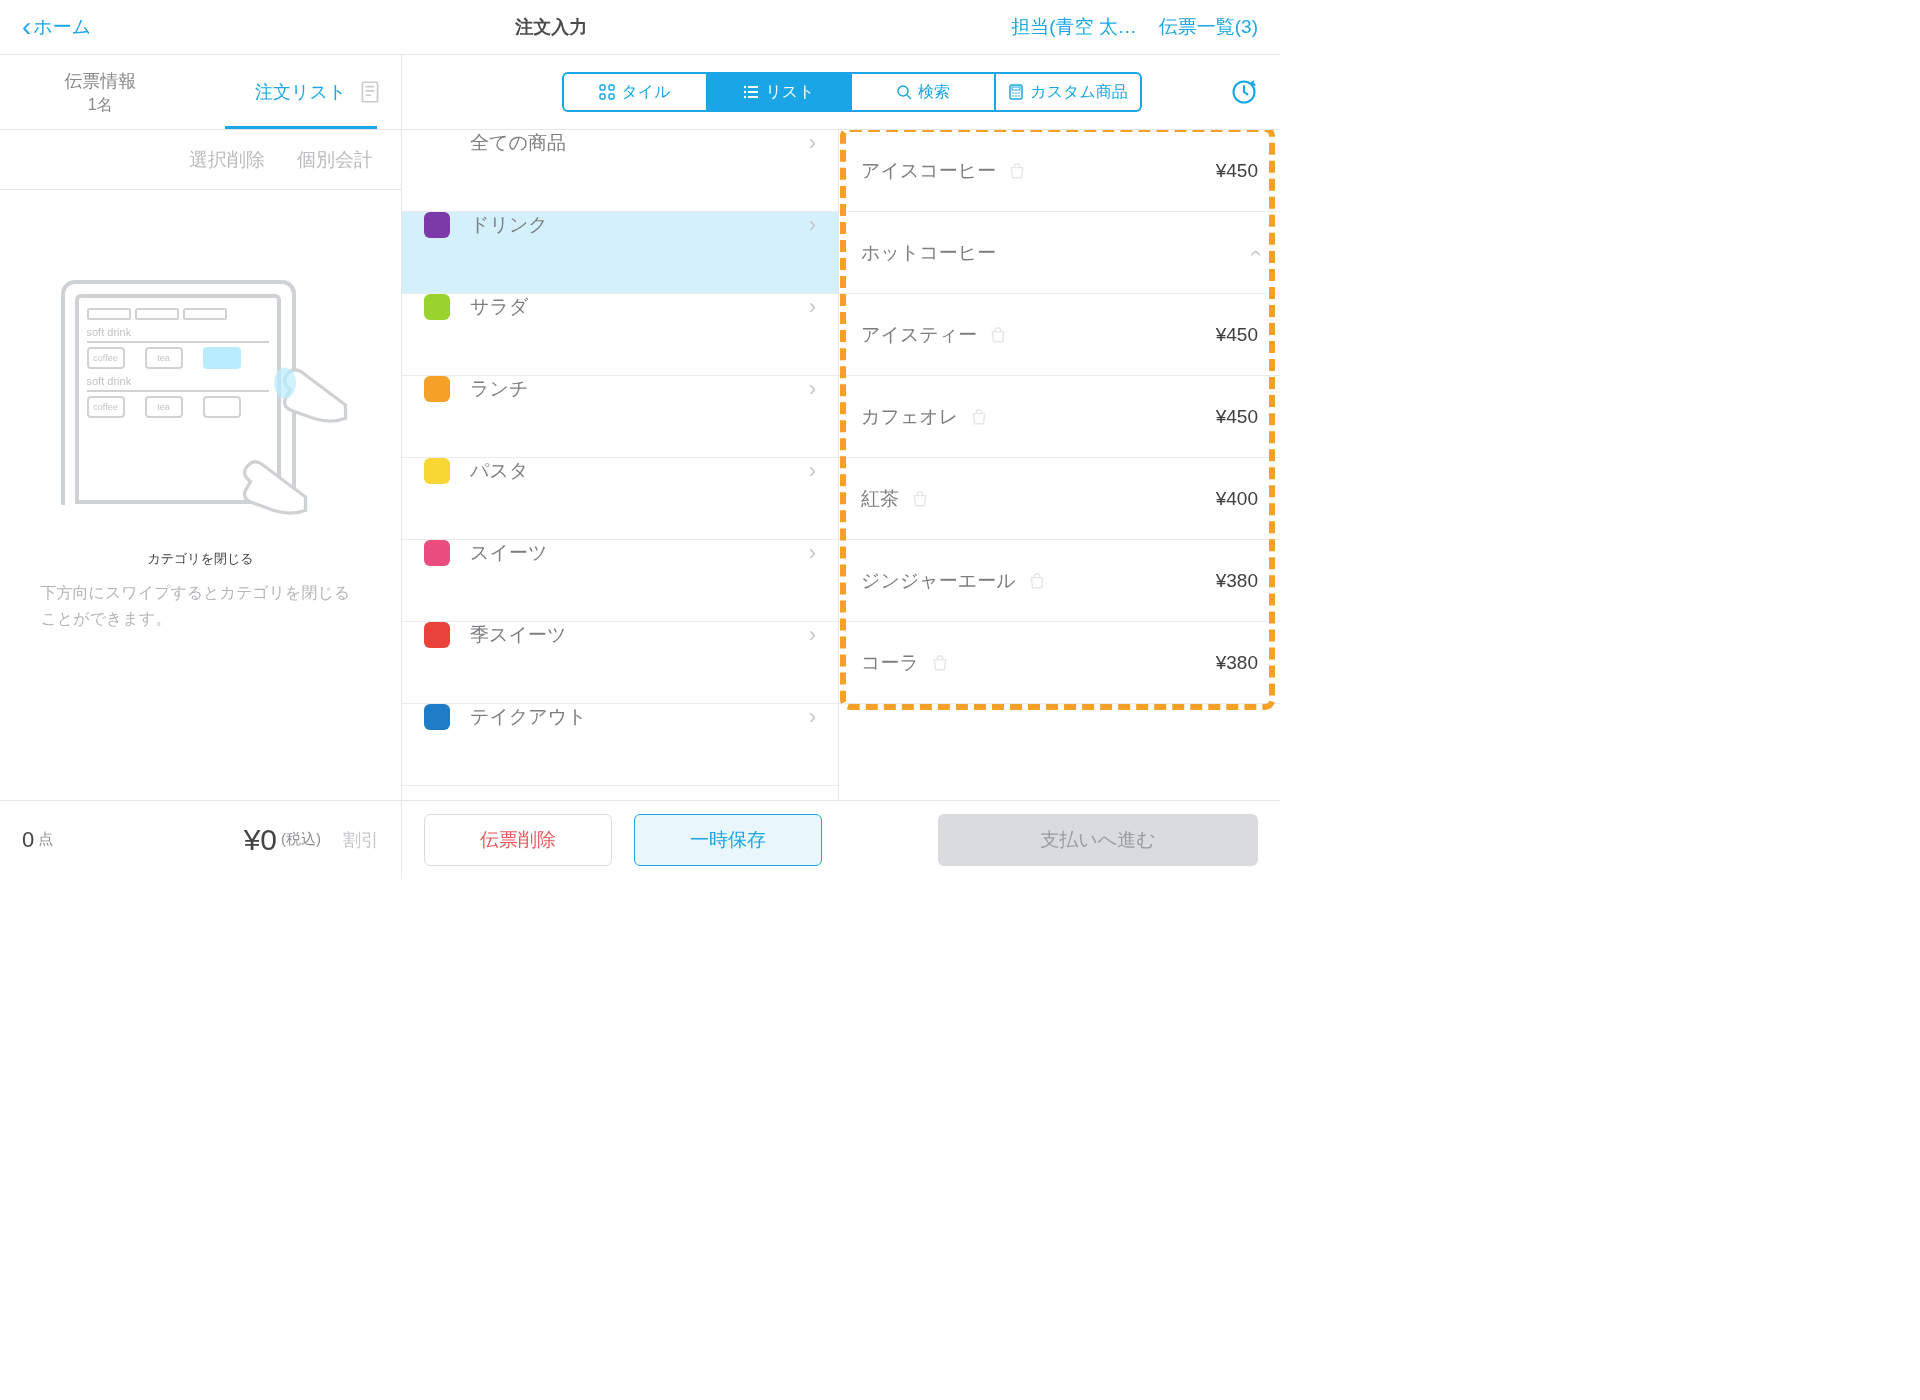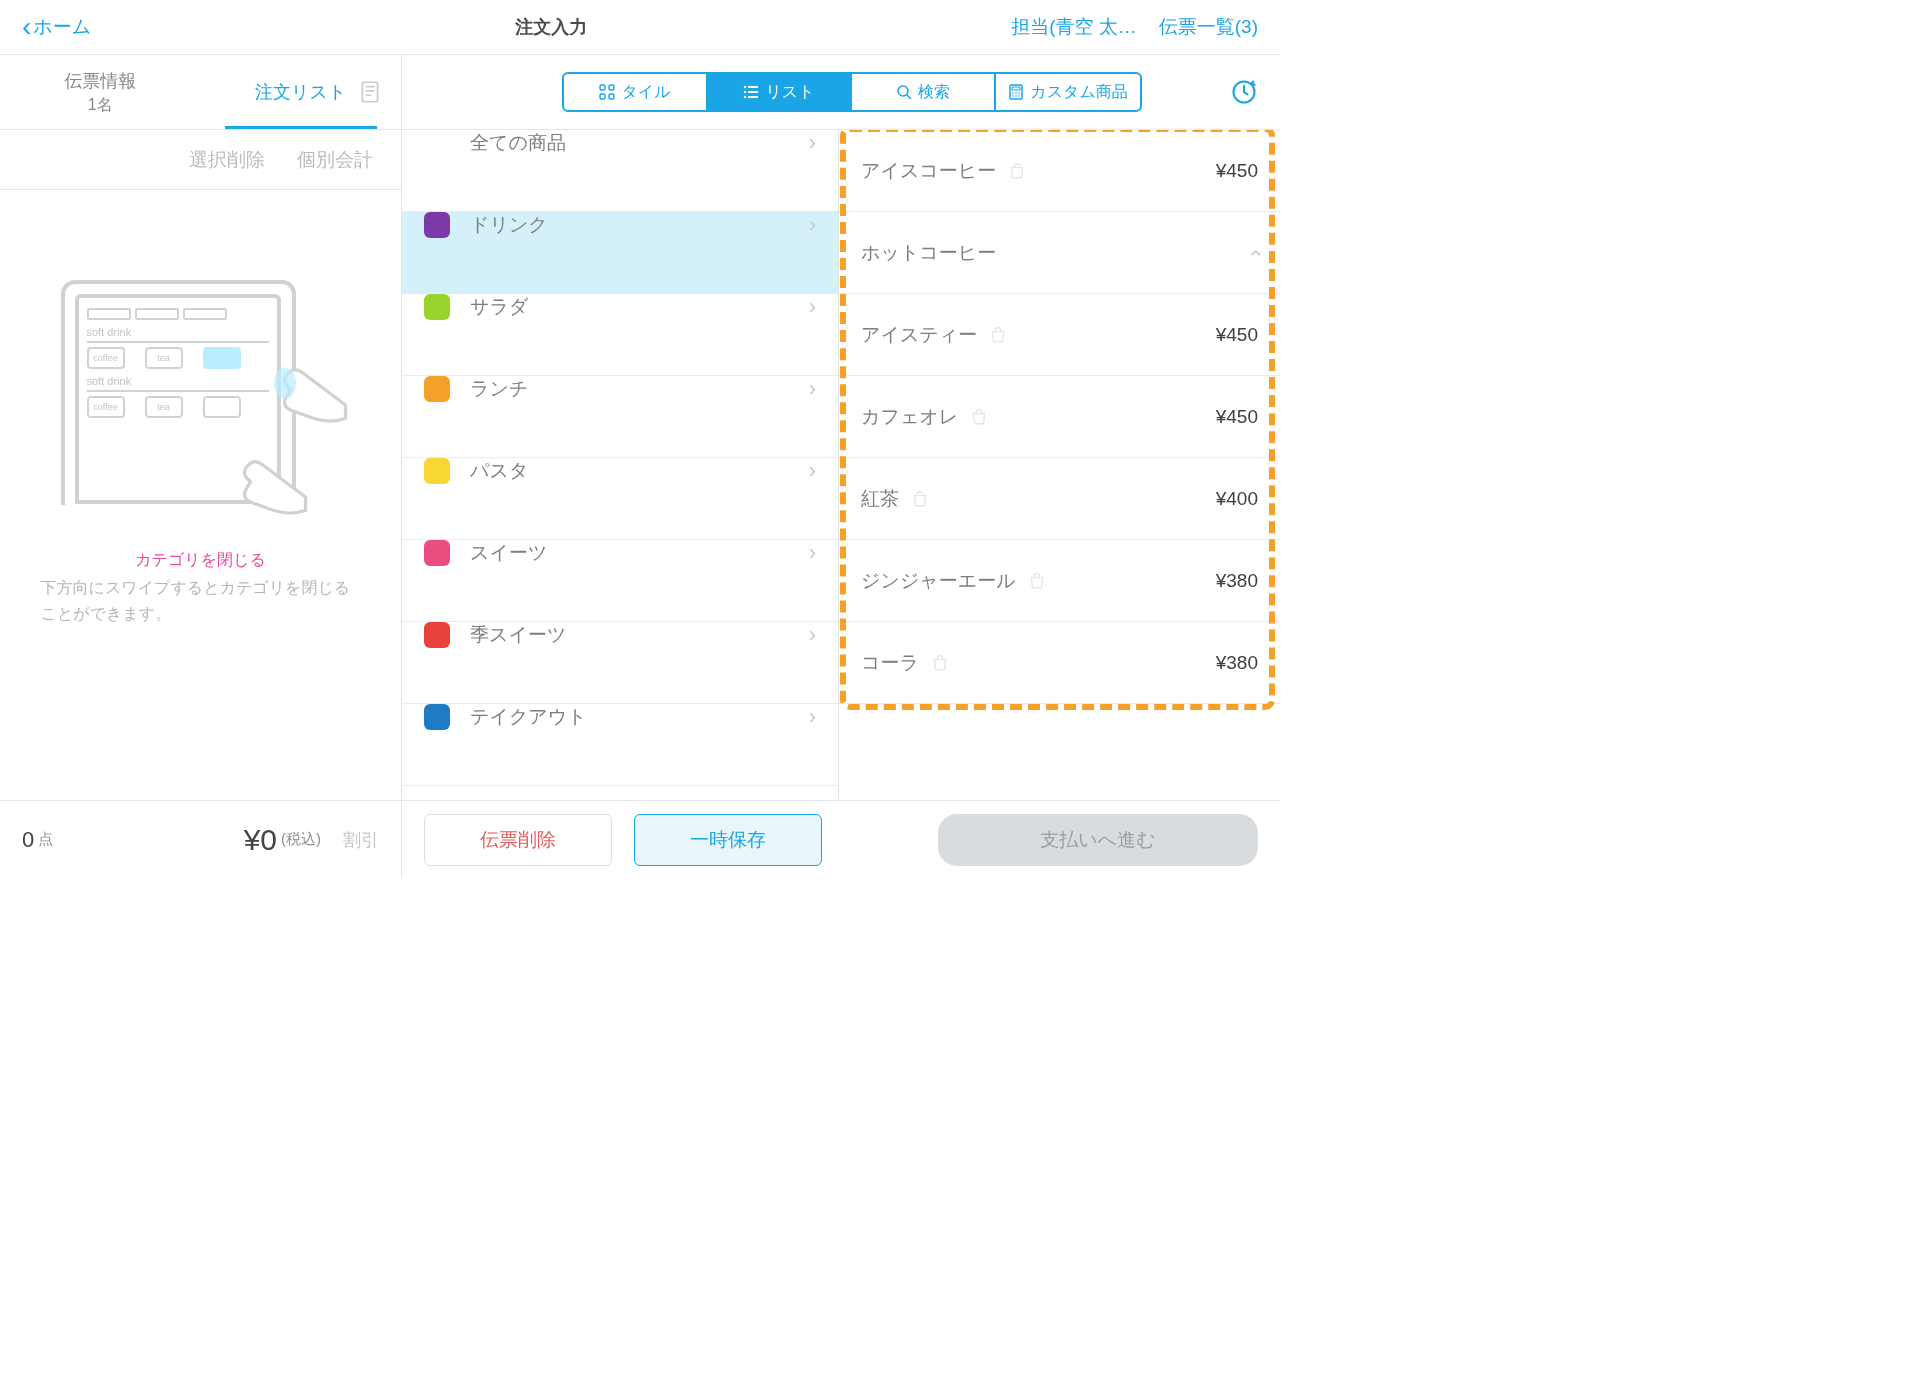--- a/index.html
+++ b/index.html
@@ -106,21 +106,21 @@
   }
   .illust-tabrow { display:flex; gap:4px; }
   .illust-tabrow span { width:44px; height:12px; border:2px solid #d0d3d5; border-radius:2px; display:block;}
   .illust-label { font-size:11px; color:#bfc2c4; margin:6px 0 4px; border-bottom:2px solid #d0d3d5; padding-bottom:3px;}
   .illust-btnrow { display:flex; gap:20px; }
   .illust-btnrow span { width:38px; height:22px; border:2px solid #d0d3d5; border-radius:4px; font-size:9px; color:#c2c5c7; display:flex; align-items:center; justify-content:center;}
   .illust-btnrow span.hl { background:#b9ecff; border-color:#b9ecff;}
   .hand { position:absolute; }
   .hand1 { right:0; top:58px; width:110px; height:110px; }
   .hand2 { right:40px; bottom:0; width:110px; height:110px; }
-  .illust-title { font-size: 16px; color:#ec4899; margin-bottom: 4px; }
+  .illust-title { font-size: 13px; color:#404040; margin-bottom: 12px; }
   .illust-desc { font-size: 16px; color:#b2b6b8; text-align:left; width:320px; line-height:1.6;}
   .left-footer {
     height: 78px;
     border-top: 1px solid #e4e7ea;
     display: flex;
     align-items: center;
     padding: 0 22px;
     font-size: 18px;
     color: #8c8f91;
     background:#fff;
@@ -251,21 +251,20 @@
     border:1.5px solid #1aa6e6;
     color:#1aa6e6;
     background:#e9f7fd;
   }
   .btn-pay {
     flex:1;
     margin-left:auto;
     max-width:320px;
     background:#d9dcde;
     color:#9a9da0;
-    border-radius:19px;
   }
   .body-row { display:flex; height:calc(100% - 55px); }
 </style>
 </head>
 <body>
 
 <div class="top-header">
   <div class="home-link">
     <span class="chev">‹</span>
     <span>ホーム</span>

